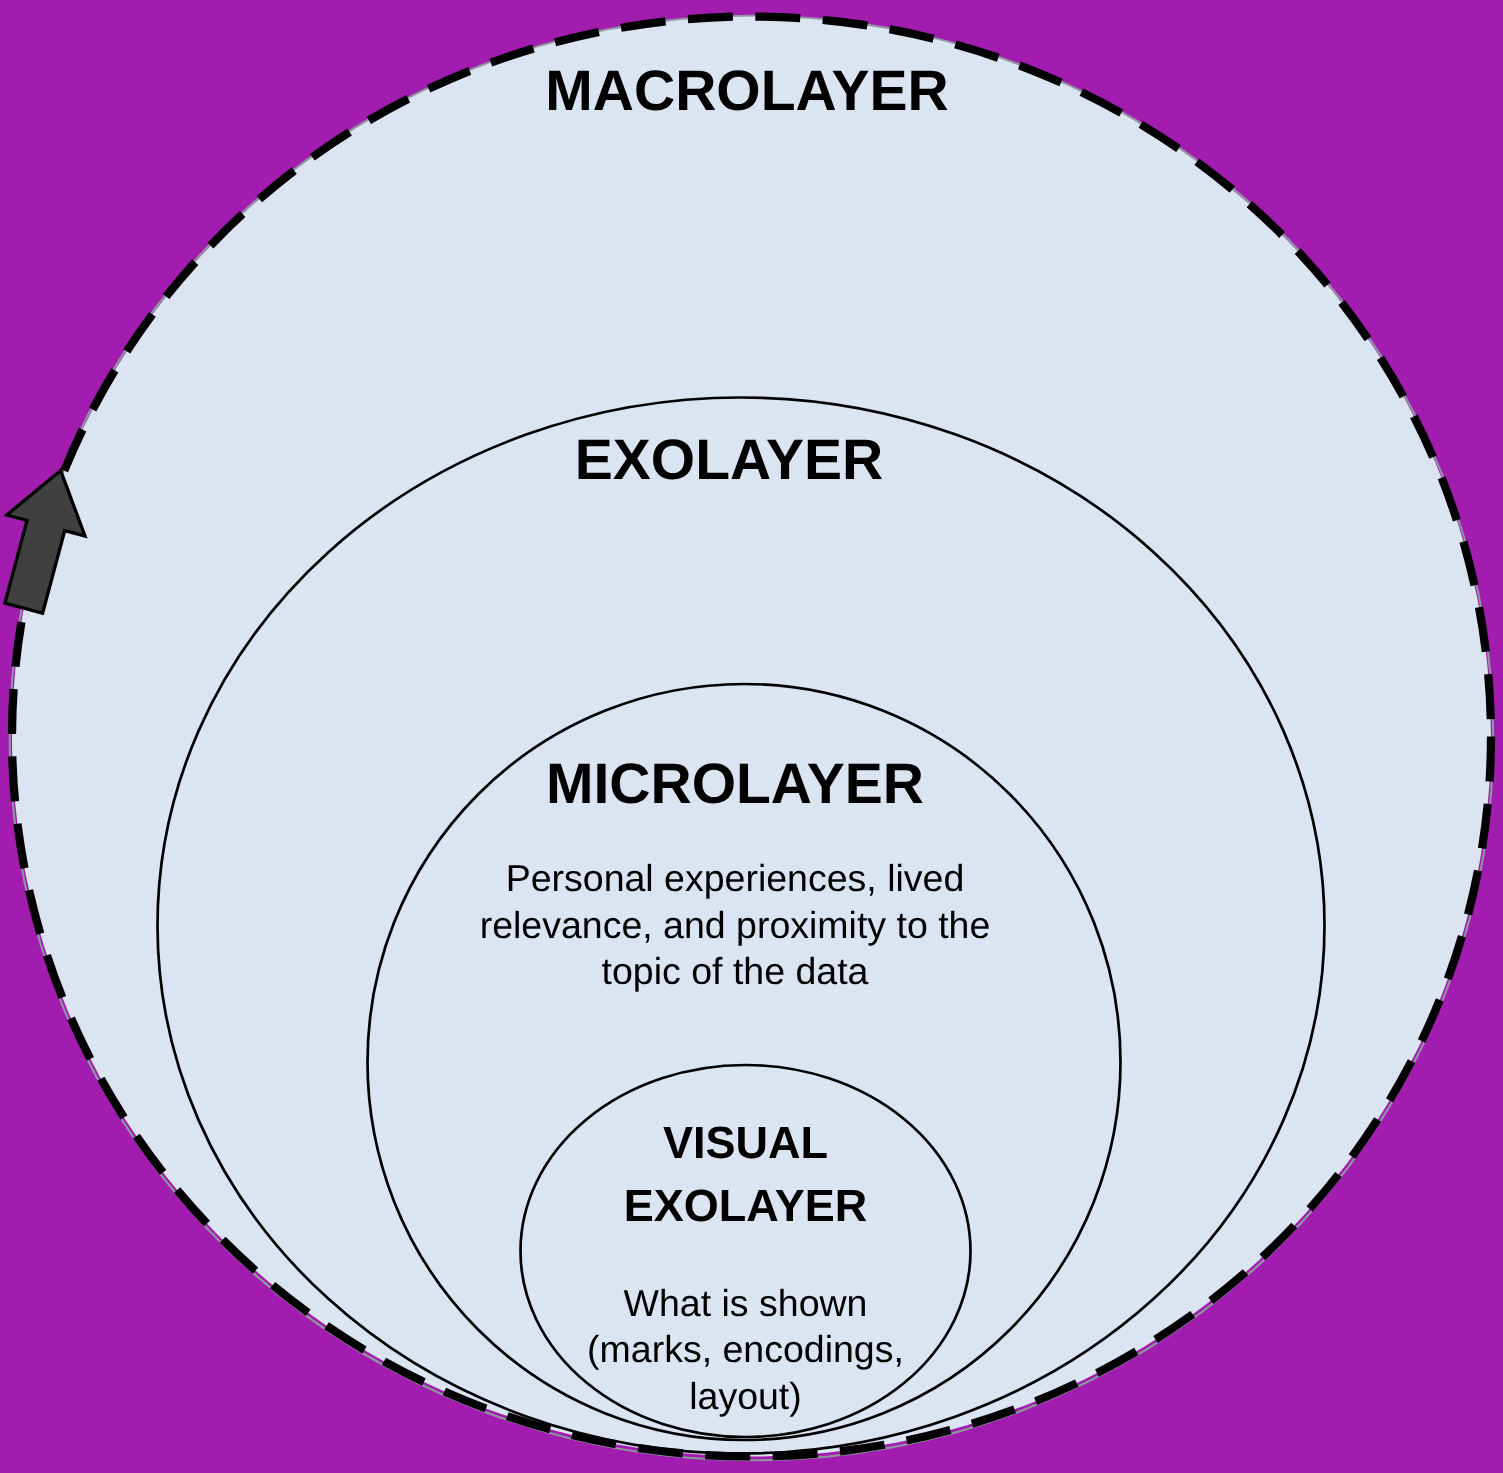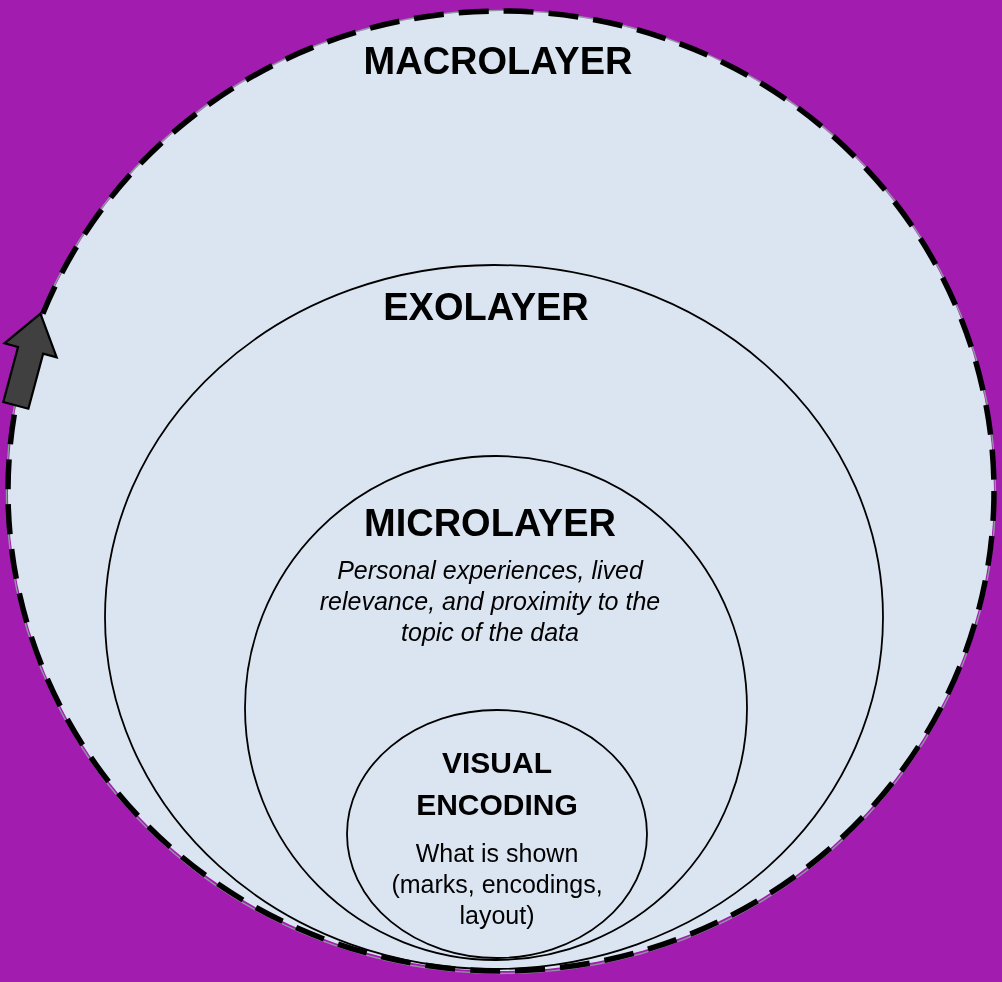--- a/index.html
+++ b/index.html
@@ -35,23 +35,23 @@
     font-weight: normal;
     line-height: 31px;
     white-space: pre-line;
   }
   #label-macrolayer { left: 228px; top: 38px;  width: 540px; }
   #label-exolayer   { left: 236px; top: 284px; width: 500px; }
   #label-microlayer { left: 260px; top: 500px; width: 460px; }
   #label-visual-encoding { left: 317px; top: 742px; width: 360px; }
   #label-macrolayer .layer-desc { margin-top: 10px; }
   #label-exolayer .layer-desc   { margin-top: 10px; }
-  #label-microlayer .layer-desc { margin-top: 9px; font-style: italic; }
+  #label-microlayer .layer-desc { margin-top: 25px; }
   #label-visual-encoding .layer-title { font-size: 30px; line-height: 42px; }
-  #label-visual-encoding .layer-desc  { margin-top: 12px; }
+  #label-visual-encoding .layer-desc  { margin-top: 28px; }
 </style>
 </head>
 <body>
 
 <div id="stage">
 
   <svg id="circles-svg" viewBox="0 0 1002 982" xmlns="http://www.w3.org/2000/svg">
 
     <ellipse cx="501" cy="492" rx="494.5" ry="481.5" fill="none" stroke-width="1.4" stroke="#8f96a0"></ellipse>
 
@@ -78,19 +78,19 @@
 
   <div class="layer-label" id="label-microlayer">
     <div class="layer-title">MICROLAYER</div>
     <div class="layer-desc">Personal experiences, lived
 relevance, and proximity to the
 topic of the data</div>
   </div>
 
   <div class="layer-label" id="label-visual-encoding">
     <div class="layer-title">VISUAL
-ENCODING</div>
+EXOLAYER</div>
     <div class="layer-desc">What is shown
 (marks, encodings,
 layout)</div>
   </div>
 
 </div>
 
 </body></html>

